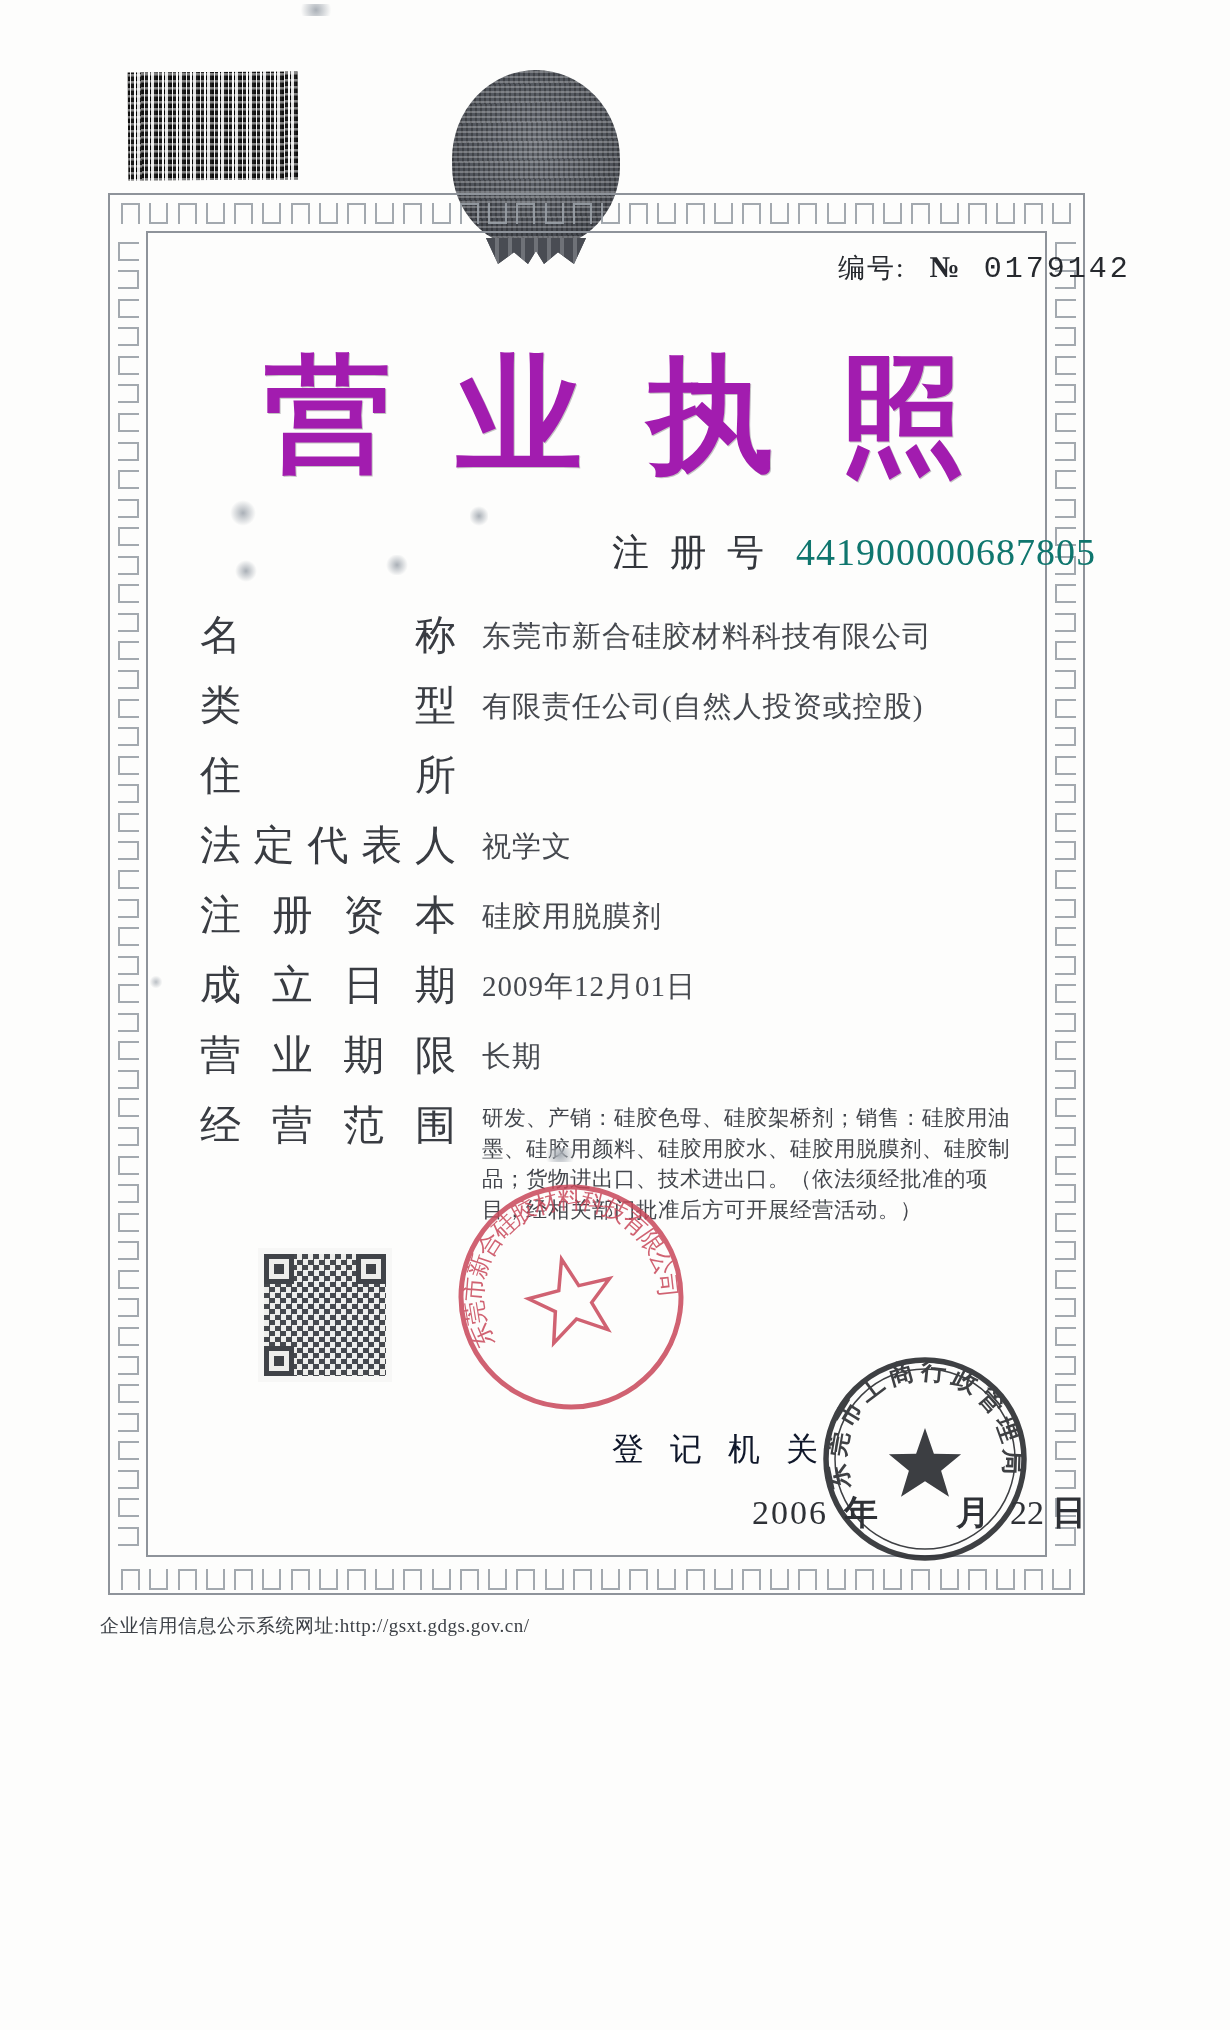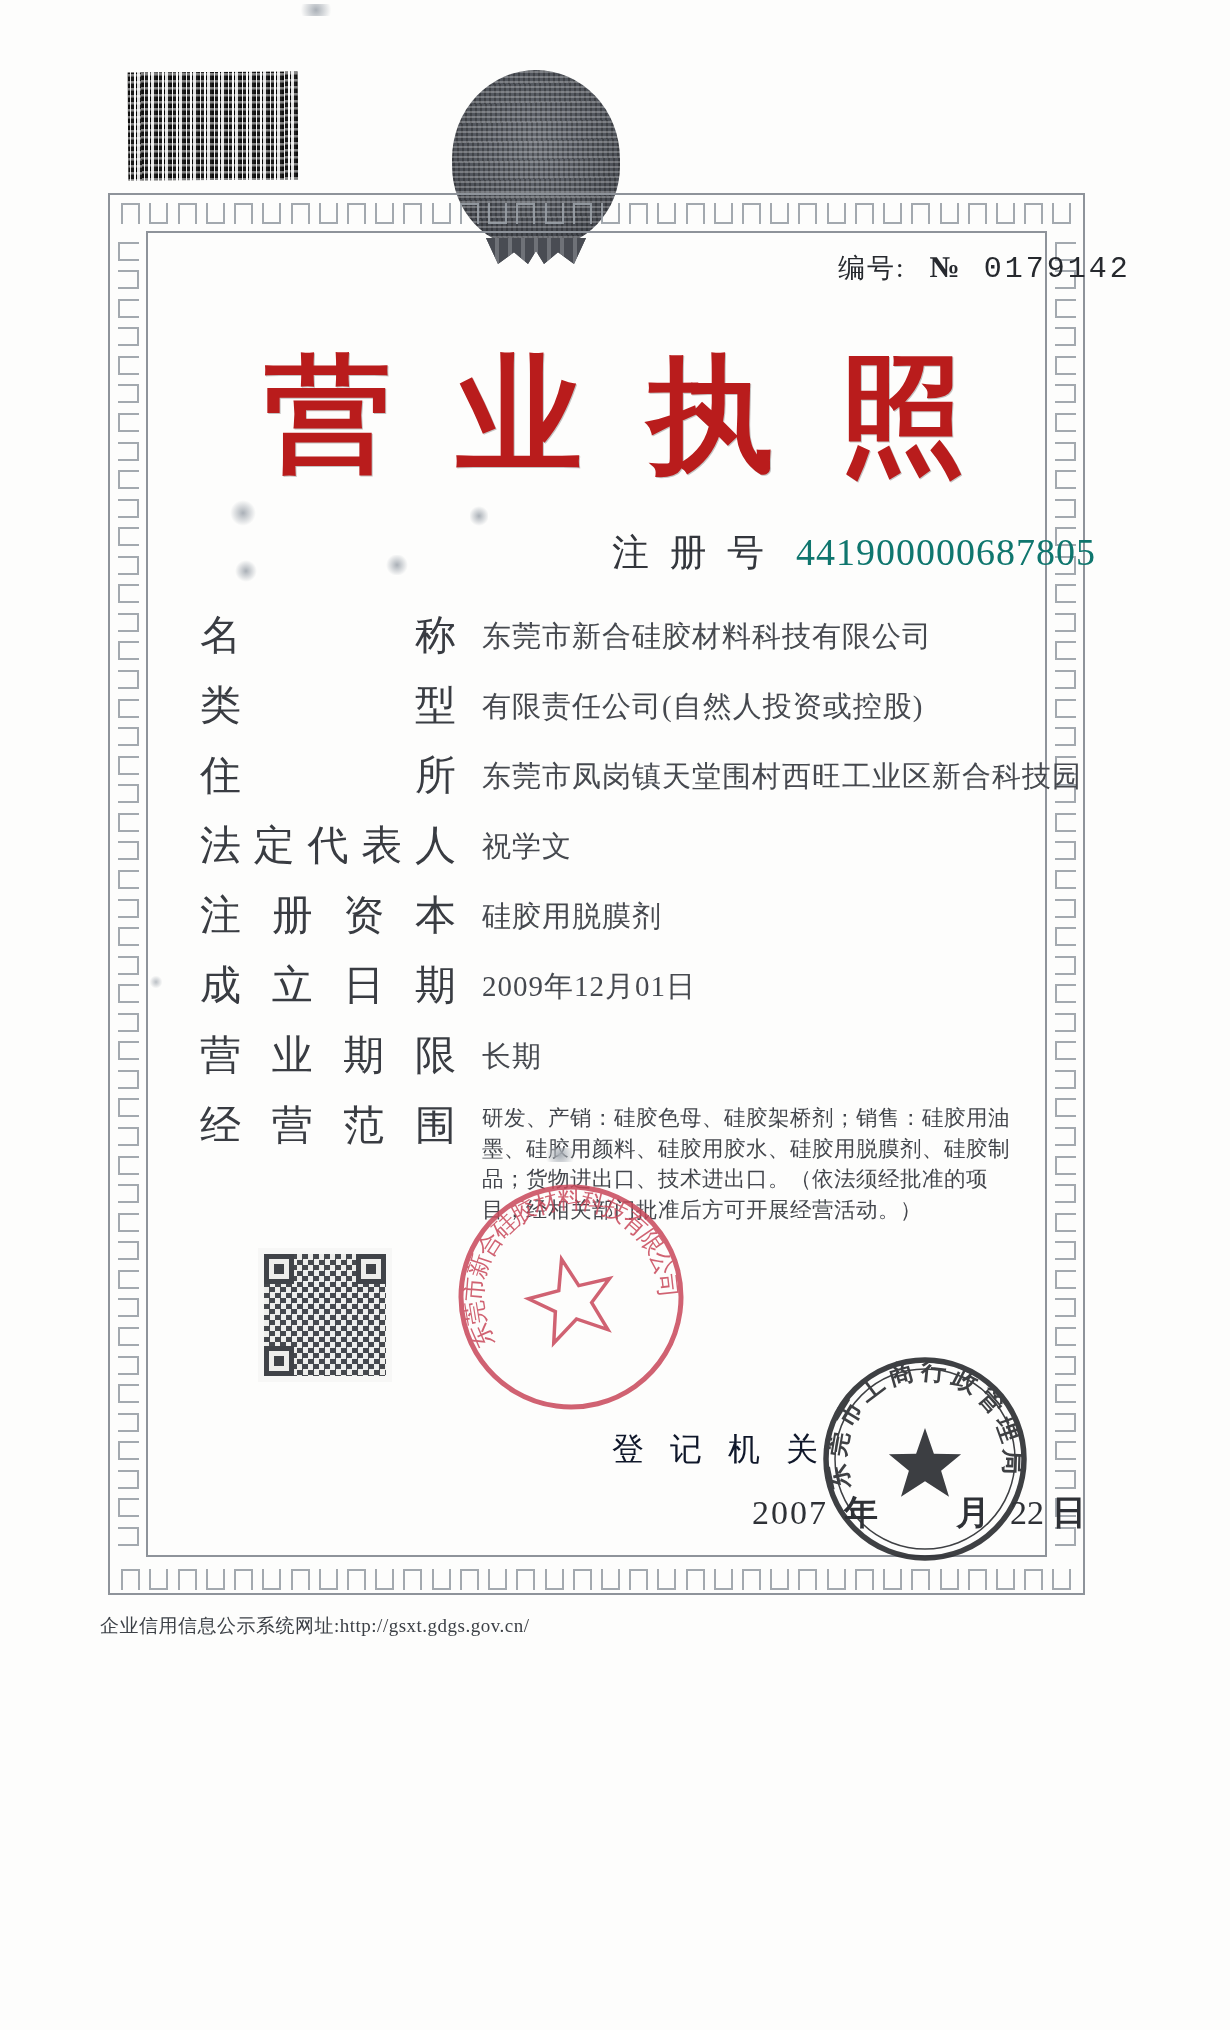--- a/index.html
+++ b/index.html
@@ -40,21 +40,21 @@
   .mv { width:21px; height:19px; border:2px solid #9aa0a7; flex:none; }
   .mv.a { border-right:none; } .mv.b { border-left:none; }
 
   
   .serial { position:absolute; left:838px; top:250px; display:flex; align-items:baseline; gap:24px; color:#26292e; }
   .serial .lab { font-size:27px; letter-spacing:2px; }
   .serial .no-sign { font-size:30px; font-weight:bold; font-family:"Liberation Serif",serif; }
   .serial .num { font-size:30px; letter-spacing:3px; font-family:"Liberation Mono",monospace; }
 
   .doc-title { position:absolute; left:140px; top:332px; width:950px; text-align:center;
-    font-family:"Liberation Sans",sans-serif; font-weight:900; font-size:126px; color:#b91c1c;
+    font-family:"Liberation Sans",sans-serif; font-weight:900; font-size:126px; color:#a21caf;
     letter-spacing:.52em; text-indent:.52em; white-space:nowrap;
     text-shadow:1px 1px 0 rgba(90,90,90,.35); }
 
   .regno { position:absolute; left:612px; top:528px; display:flex; align-items:baseline; color:#33363c; }
   .regno .lab { width:152px; display:flex; justify-content:space-between; font-size:37px; }
   .regno .num { margin-left:32px; font-size:38px; letter-spacing:1px; color:#0f766e; }
 
   
   .rows { position:absolute; left:200px; top:608px; width:830px; }
   .frow { display:flex; align-items:flex-start; min-height:70px; }
@@ -296,21 +296,20 @@
           <span>类</span>
           <span>型</span>
         </div>
         <div class="fvalue">有限责任公司(自然人投资或控股)</div>
       </div>
       <div class="frow">
         <div class="flabel">
           <span>住</span>
           <span>所</span>
         </div>
-        <div class="fvalue">东莞市凤岗镇天堂围村西旺工业区新合科技园</div>
       </div>
       <div class="frow">
         <div class="flabel">
           <span>法</span>
           <span>定</span>
           <span>代</span>
           <span>表</span>
           <span>人</span>
         </div>
         <div class="fvalue">祝学文</div>
@@ -357,21 +356,21 @@
     <div class="qr-body">
       <div class="finder tl"></div>
       <div class="finder tr"></div>
       <div class="finder bl"></div>
     </div>
   </div>
 
   <div class="registrar">登记机关</div>
 
   <div class="dateline">
-    <span class="y">2007</span>
+    <span class="y">2006</span>
     <span class="u1">年</span>
     <span class="u2">月</span>
     <span class="d">22</span>
     <span class="u3">日</span>
   </div>
 
   <svg class="seal-red" viewBox="0 0 238 238">
     <circle cx="119" cy="119" r="110" fill="none" stroke="#c9485a" stroke-width="5"></circle>
     <path id="redArc" d="M 35.3,149.1 A 89,89 0 1 1 202.7,149.1" fill="none"></path>
     <text font-size="24" fill="#c9485a" font-family="Liberation Serif, serif">

